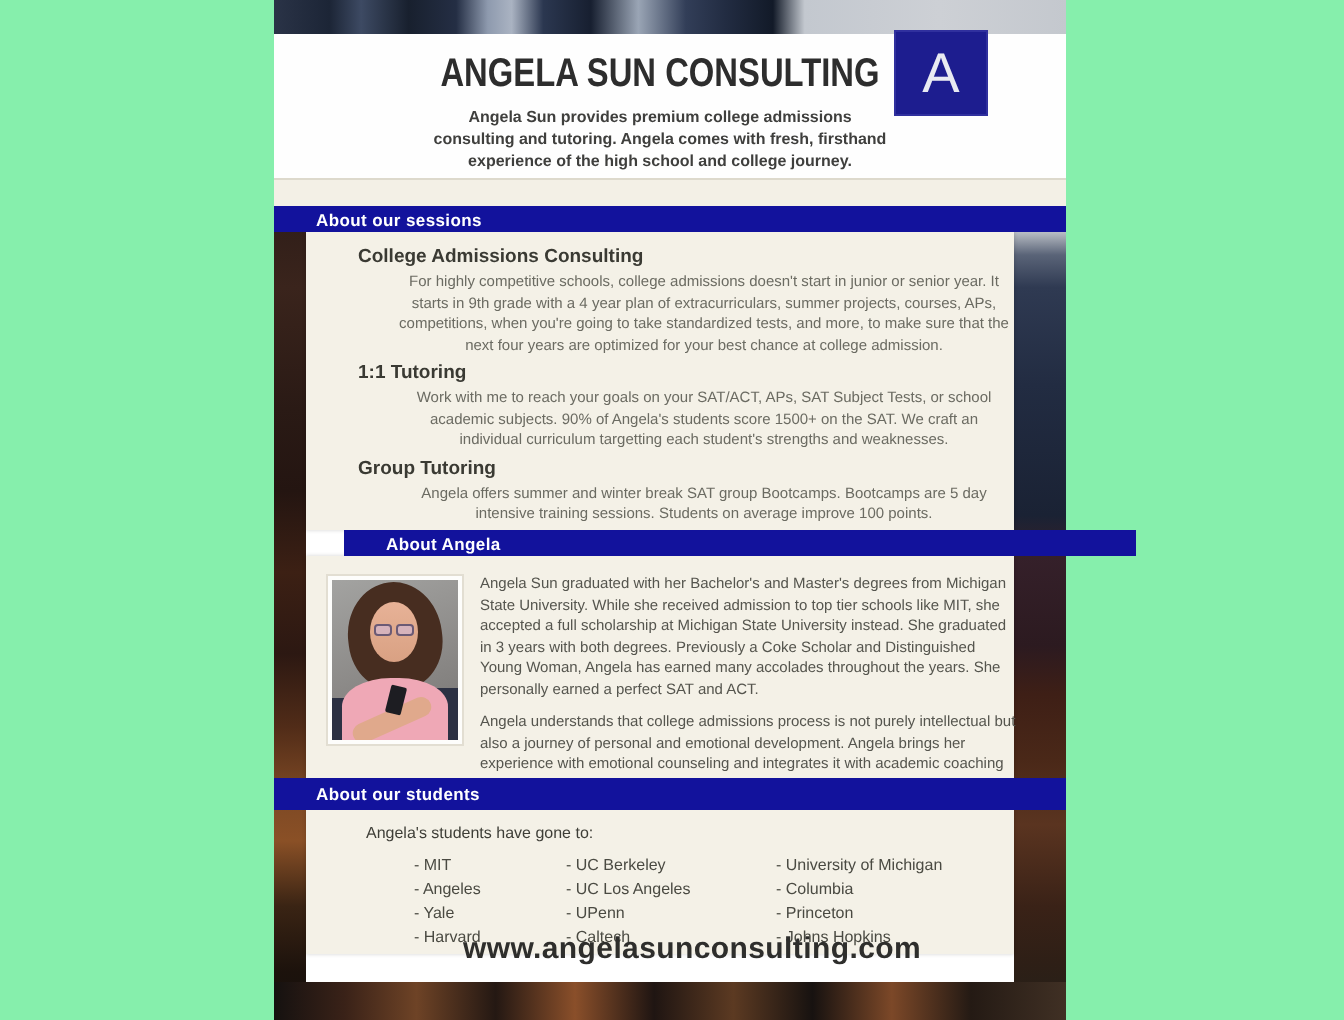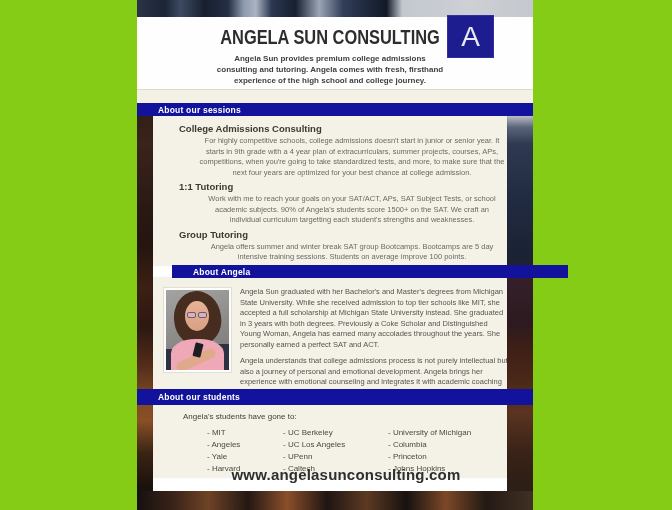--- a/index.html
+++ b/index.html
@@ -1,18 +1,18 @@
 <!DOCTYPE html>
 <html><head>
 <meta charset="utf-8">
 <style>
   * { margin:0; padding:0; box-sizing:border-box; }
   html,body { width:672px; height:510px; background:#ffffff; overflow:hidden;
               font-family:"Liberation Sans", sans-serif; }
-  .canvas { position:relative; width:672px; height:510px; background:#84cc16; }
+  .canvas { position:relative; width:672px; height:510px; background:#86efac; }
 
   .flyer { position:absolute; left:137px; top:0; width:396px; height:510px; background:#ffffff; }
 
   
   .photo { position:absolute; z-index:1; }
   .photo-top { left:0; top:0; width:396px; height:17px;
     background:linear-gradient(90deg,#2a3347 0%,#1c2536 7%,#3d4a63 11%,#18202e 17%,#242e44 23%,
       #8e9aae 27%,#aab3c2 30%,#2b3750 34%,#171f30 40%,#9aa5b5 46%,#323e58 52%,#222c42 57%,
       #121a28 63%,#c3c8cf 67%,#cdd0d5 84%,#c4c8ce 100%); }
   .photo-left { left:0; top:103px; width:16px; height:407px;

